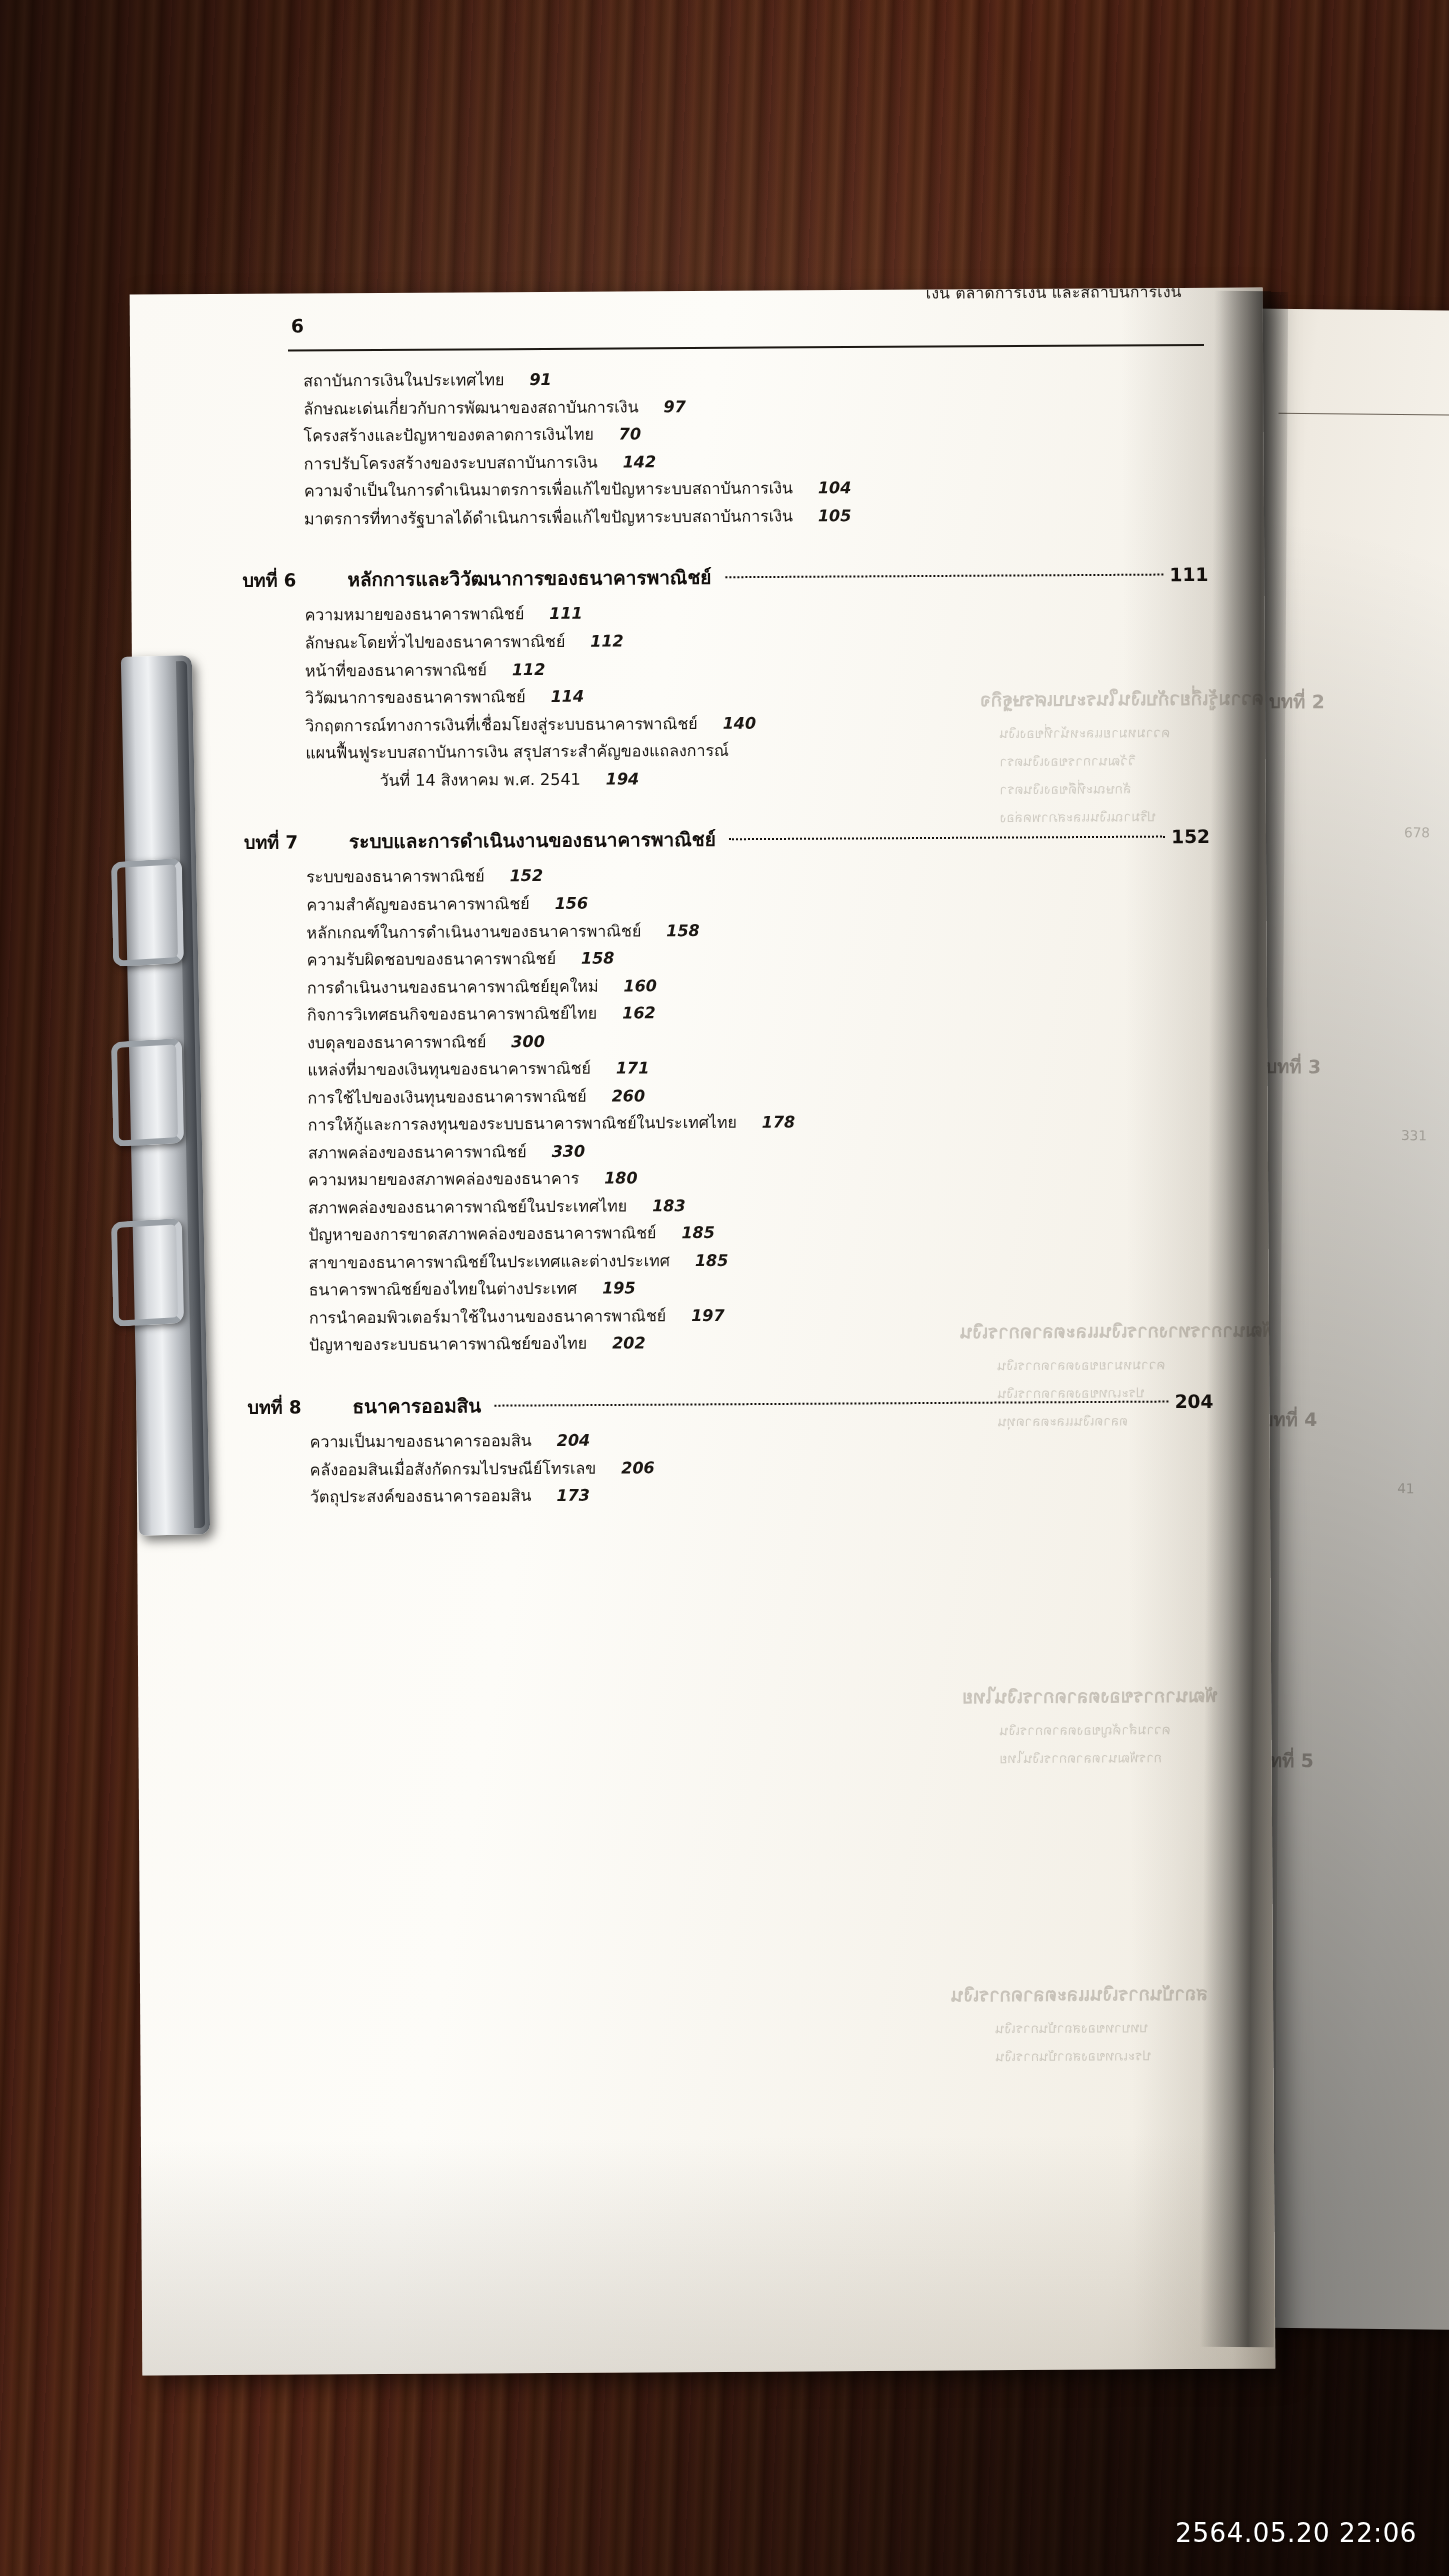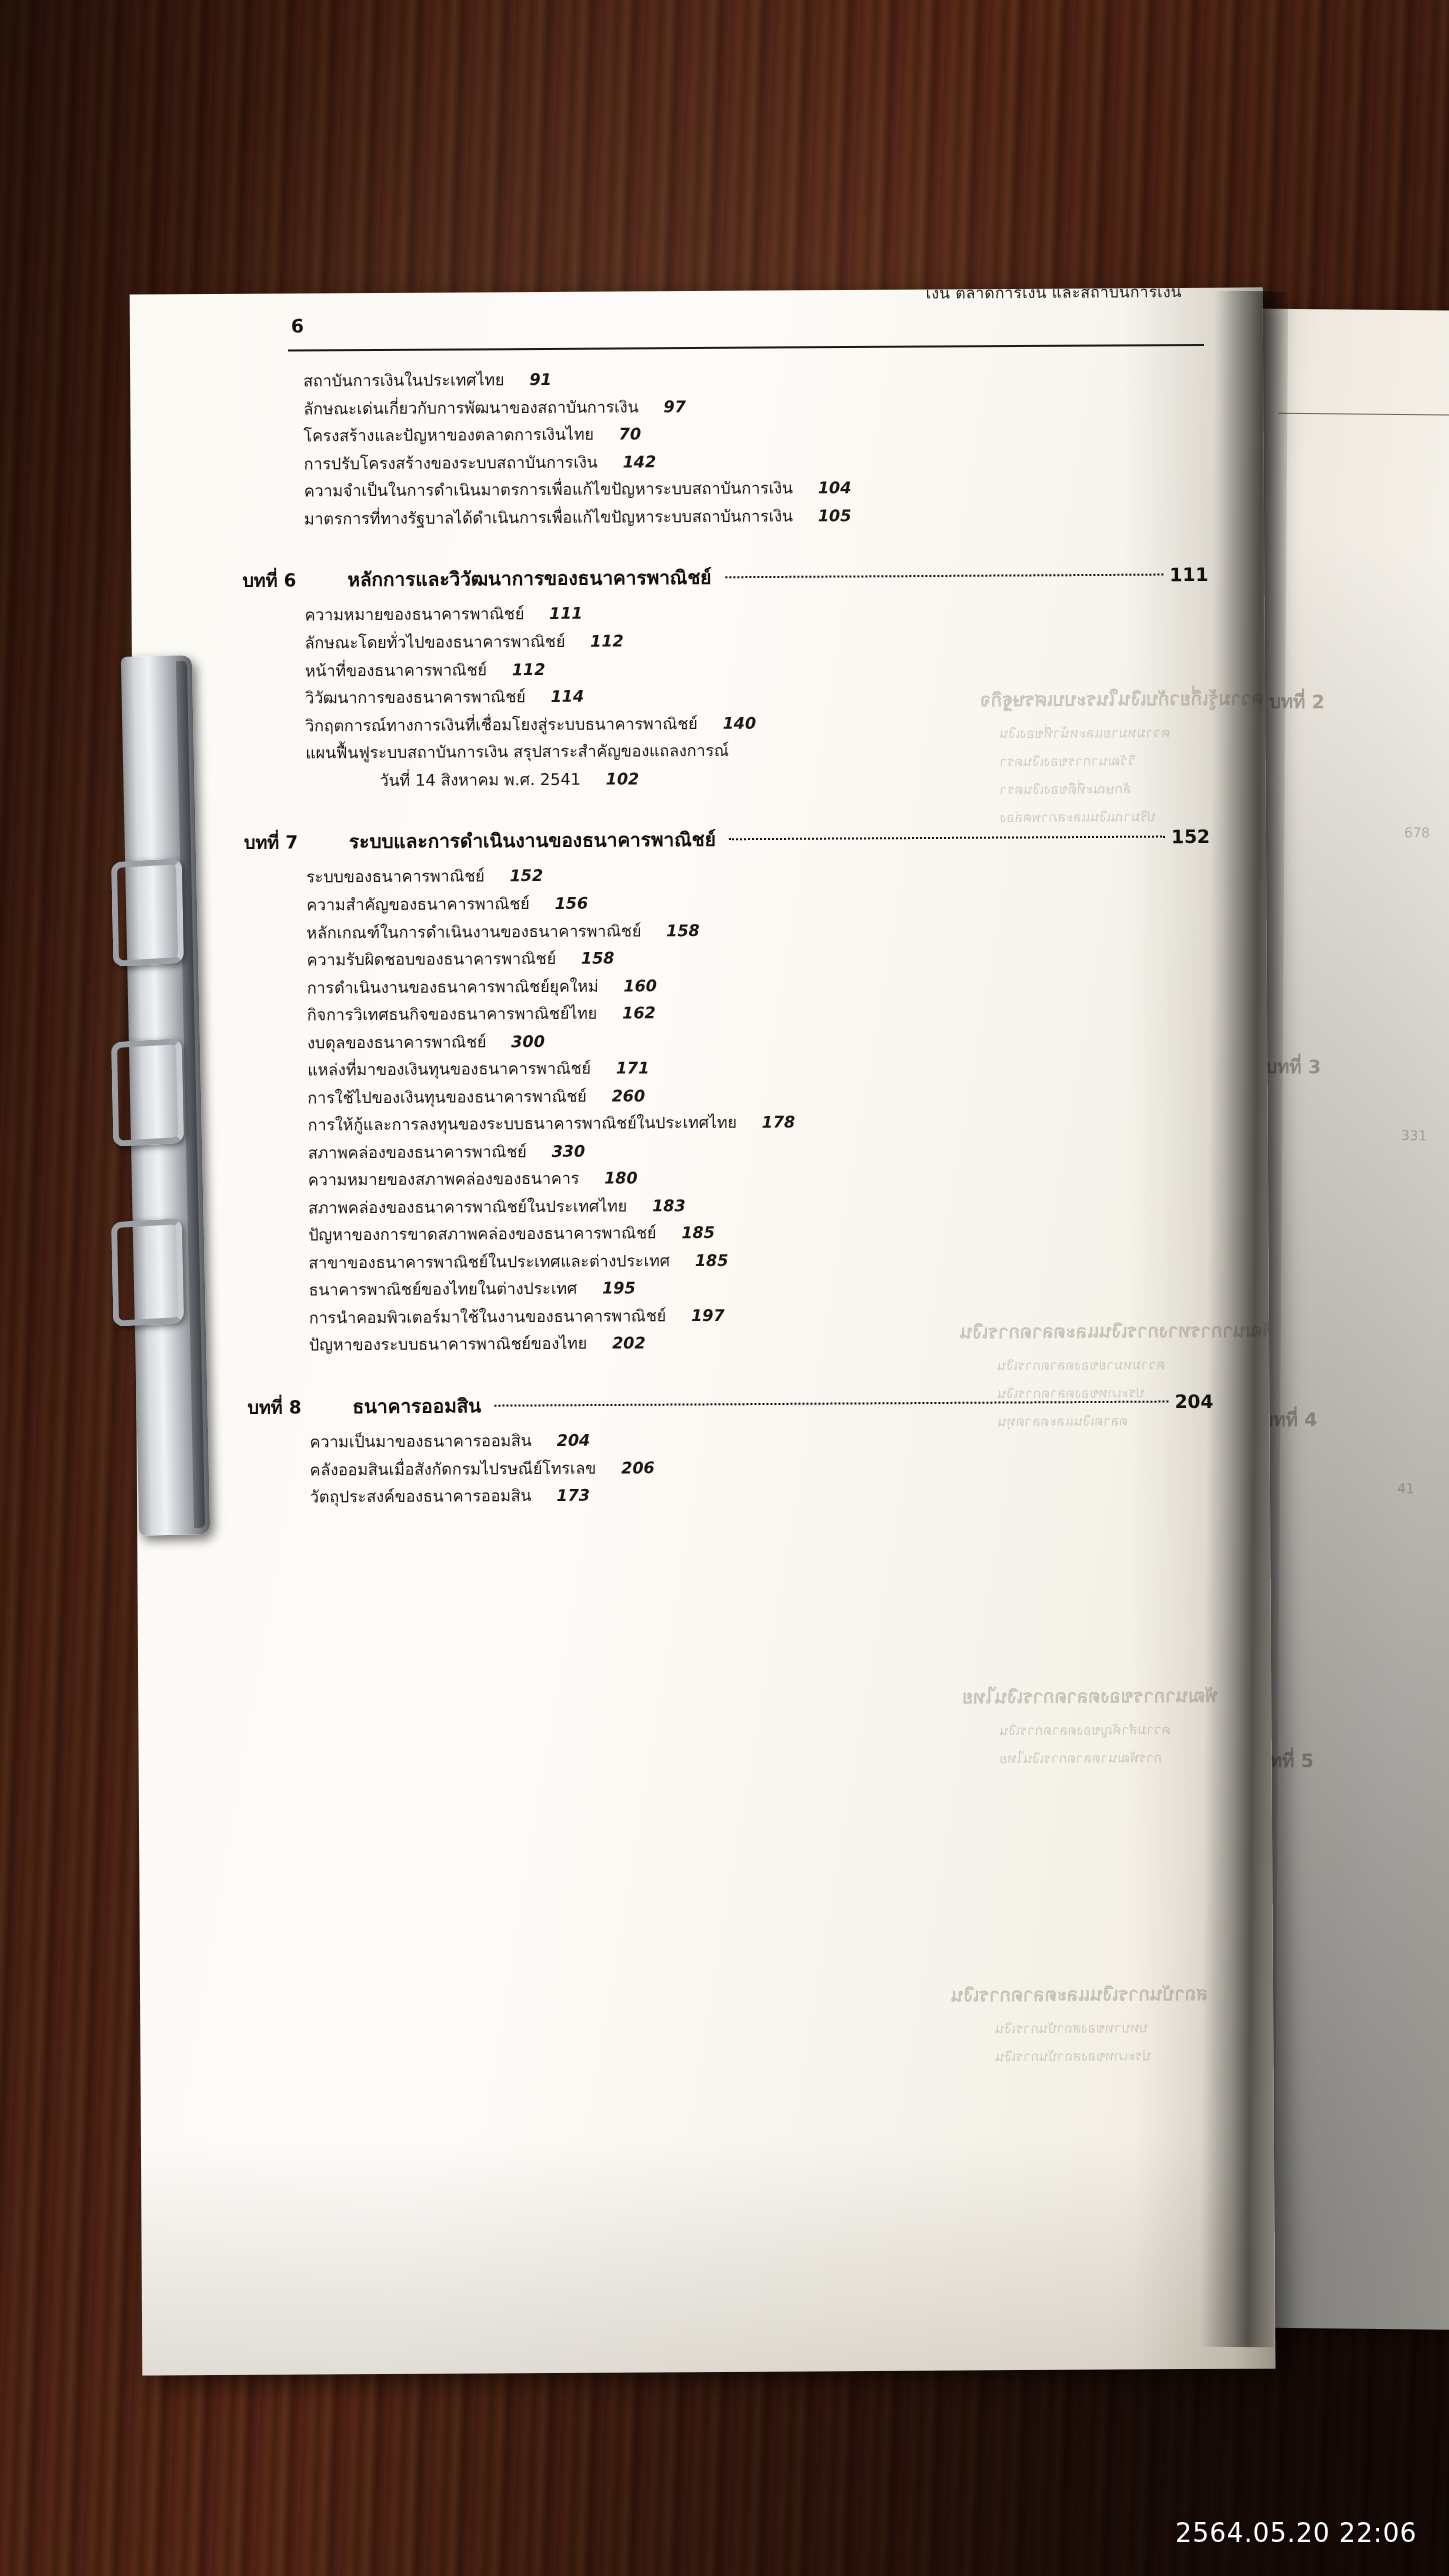--- a/index.html
+++ b/index.html
@@ -339,21 +339,21 @@
               <span class="ch-title">หลักการและวิวัฒนาการของธนาคารพาณิชย์</span>
               <span class="ch-dots"></span>
               <span class="ch-page">111</span>
             </div>
             <div class="entry"><span class="e-text">ความหมายของธนาคารพาณิชย์</span><span style="display: inline-block; width: 25px;"></span><span class="e-page">111</span></div>
             <div class="entry"><span class="e-text">ลักษณะโดยทั่วไปของธนาคารพาณิชย์</span><span style="display: inline-block; width: 25px;"></span><span class="e-page">112</span></div>
             <div class="entry"><span class="e-text">หน้าที่ของธนาคารพาณิชย์</span><span style="display: inline-block; width: 25px;"></span><span class="e-page">112</span></div>
             <div class="entry"><span class="e-text">วิวัฒนาการของธนาคารพาณิชย์</span><span style="display: inline-block; width: 25px;"></span><span class="e-page">114</span></div>
             <div class="entry"><span class="e-text">วิกฤตการณ์ทางการเงินที่เชื่อมโยงสู่ระบบธนาคารพาณิชย์</span><span style="display: inline-block; width: 25px;"></span><span class="e-page">140</span></div>
             <div class="entry"><span class="e-text">แผนฟื้นฟูระบบสถาบันการเงิน สรุปสาระสำคัญของแถลงการณ์</span></div>
-            <div class="entry indent"><span class="e-text">วันที่ 14 สิงหาคม พ.ศ. 2541</span><span style="display: inline-block; width: 25px;"></span><span class="e-page">102</span></div>
+            <div class="entry indent"><span class="e-text">วันที่ 14 สิงหาคม พ.ศ. 2541</span><span style="display: inline-block; width: 25px;"></span><span class="e-page">194</span></div>
             <div class="chapter">
               <span class="ch-label">บทที่ 7</span>
               <span class="ch-title">ระบบและการดำเนินงานของธนาคารพาณิชย์</span>
               <span class="ch-dots"></span>
               <span class="ch-page">152</span>
             </div>
             <div class="entry"><span class="e-text">ระบบของธนาคารพาณิชย์</span><span style="display: inline-block; width: 25px;"></span><span class="e-page">152</span></div>
             <div class="entry"><span class="e-text">ความสำคัญของธนาคารพาณิชย์</span><span style="display: inline-block; width: 25px;"></span><span class="e-page">156</span></div>
             <div class="entry"><span class="e-text">หลักเกณฑ์ในการดำเนินงานของธนาคารพาณิชย์</span><span style="display: inline-block; width: 25px;"></span><span class="e-page">158</span></div>
             <div class="entry"><span class="e-text">ความรับผิดชอบของธนาคารพาณิชย์</span><span style="display: inline-block; width: 25px;"></span><span class="e-page">158</span></div>

